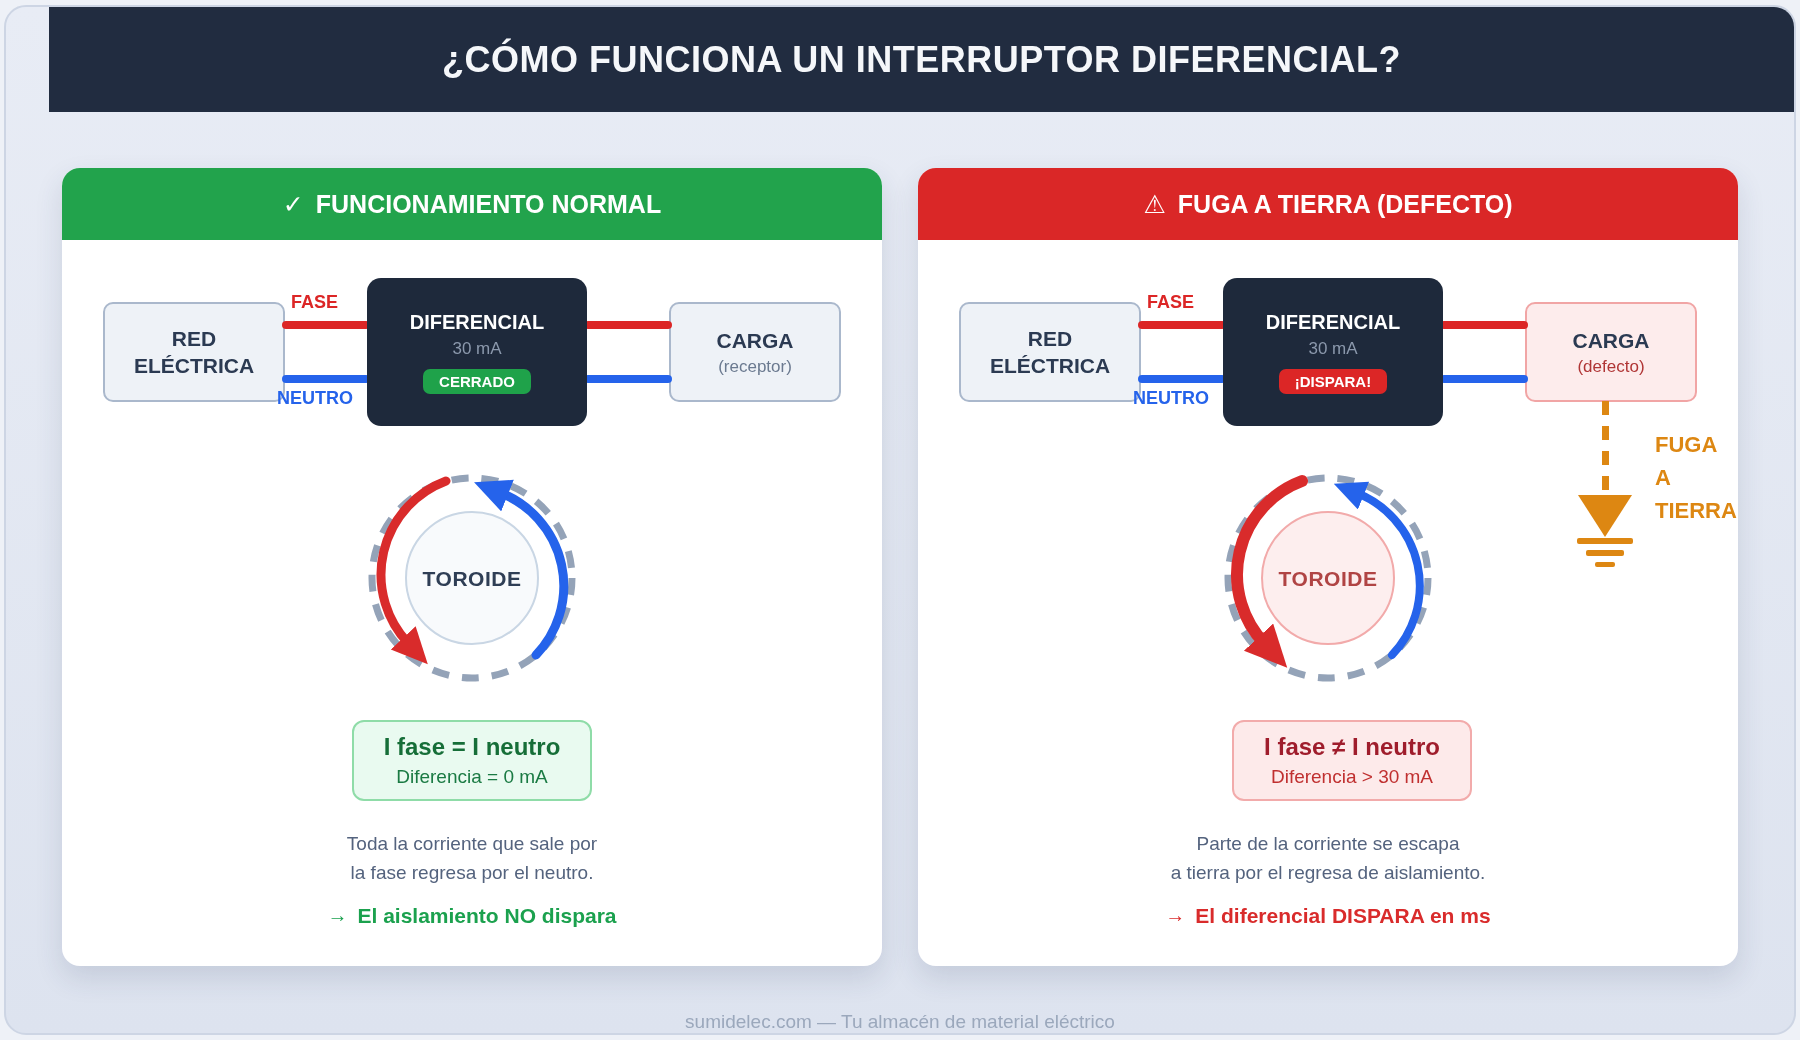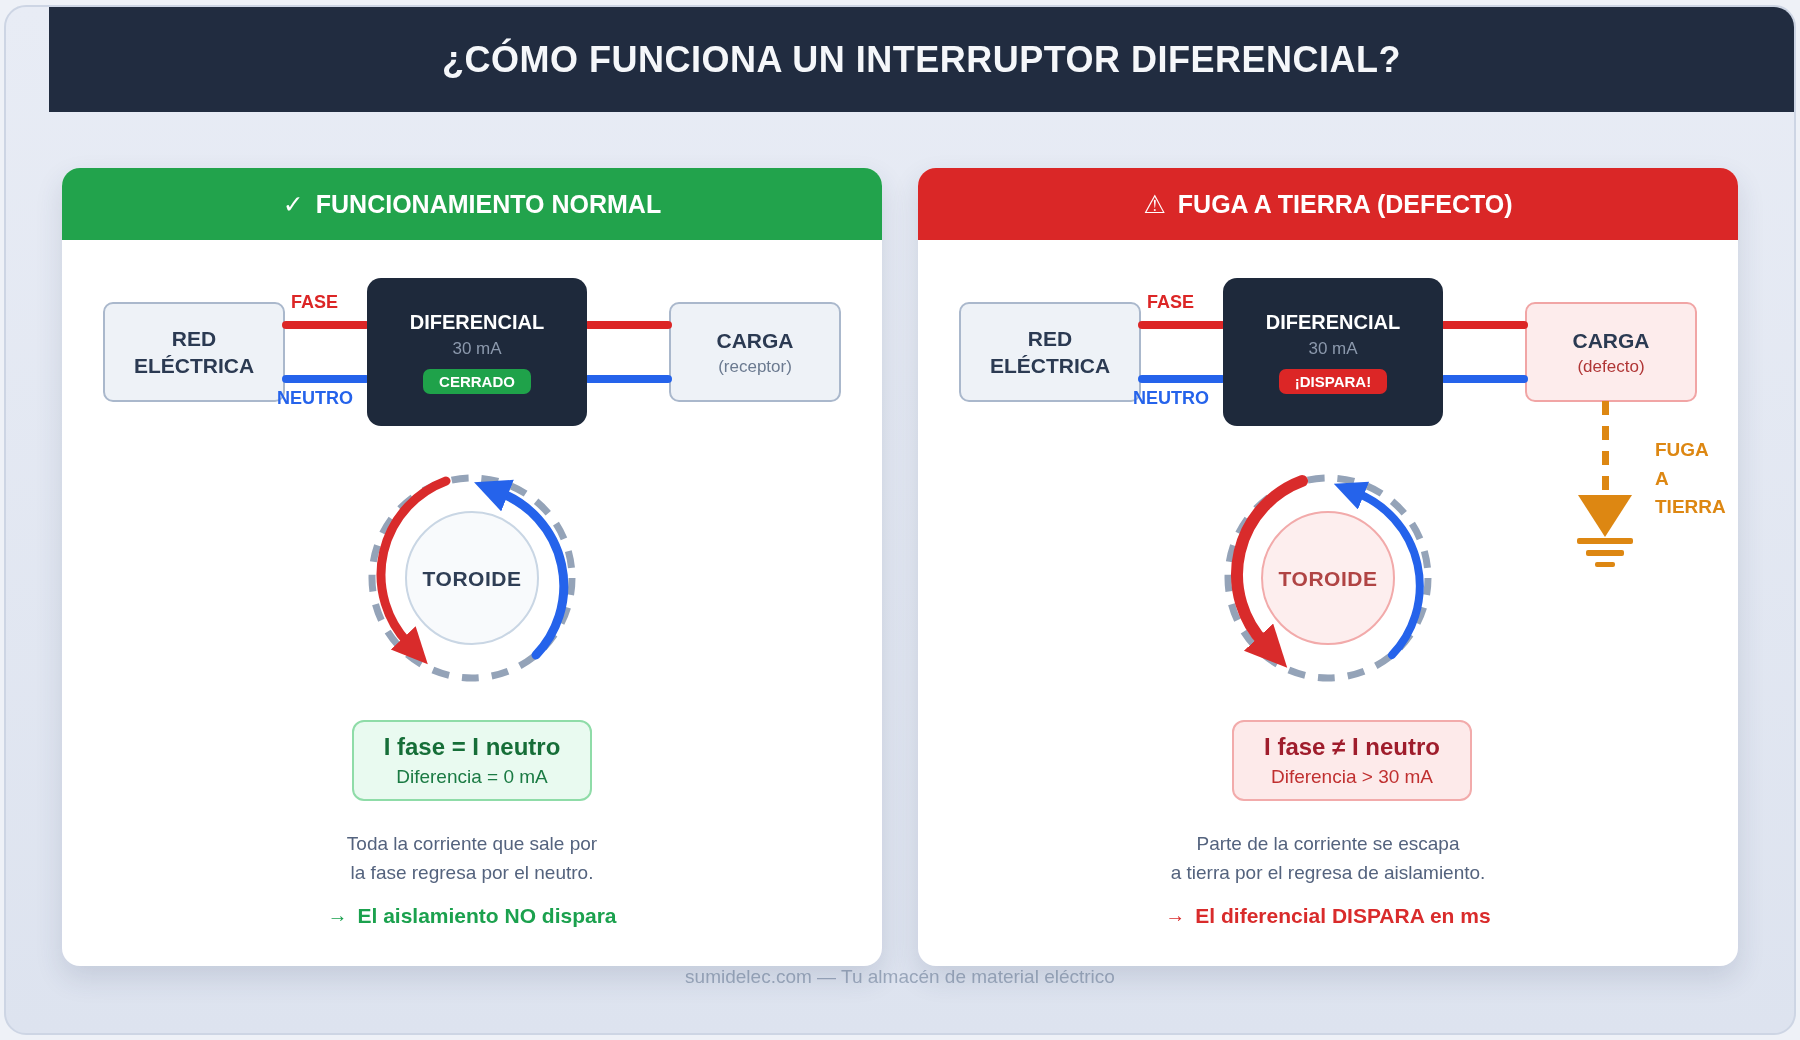--- a/index.html
+++ b/index.html
@@ -114,25 +114,25 @@
     position: absolute; left: 660px; top: 327px; width: 0; height: 0;
     border-left: 27px solid transparent; border-right: 27px solid transparent;
     border-top: 42px solid #dd8712;
   }
   .gnd-bar { position: absolute; background: #dd8712; border-radius: 2px; }
   .gnd-1 { left: 659px; top: 370px; width: 56px; height: 6px; }
   .gnd-2 { left: 668px; top: 382px; width: 38px; height: 6px; }
   .gnd-3 { left: 677px; top: 394px; width: 20px; height: 5px; }
   .leak-label {
     position: absolute; left: 737px; top: 260px;
-    color: #dd8712; font-size: 19px; font-weight: bold; line-height: 1.5; margin-top: 8px;
+    color: #dd8712; font-size: 22px; font-weight: bold; line-height: 1.5;
   }
 
   .page-footer {
-    flex: 1; display: flex; align-items: flex-start; justify-content: center;
+    flex: 1; display: flex; align-items: flex-end; justify-content: center;
     color: #9ba8bc; font-size: 19px; border-radius: 27px;
   }
 </style>
 </head>
 <body>
 
 <div class="page">
 
   <div class="page-header">
     <div class="page-title">¿CÓMO FUNCIONA UN INTERRUPTOR DIFERENCIAL?</div>

